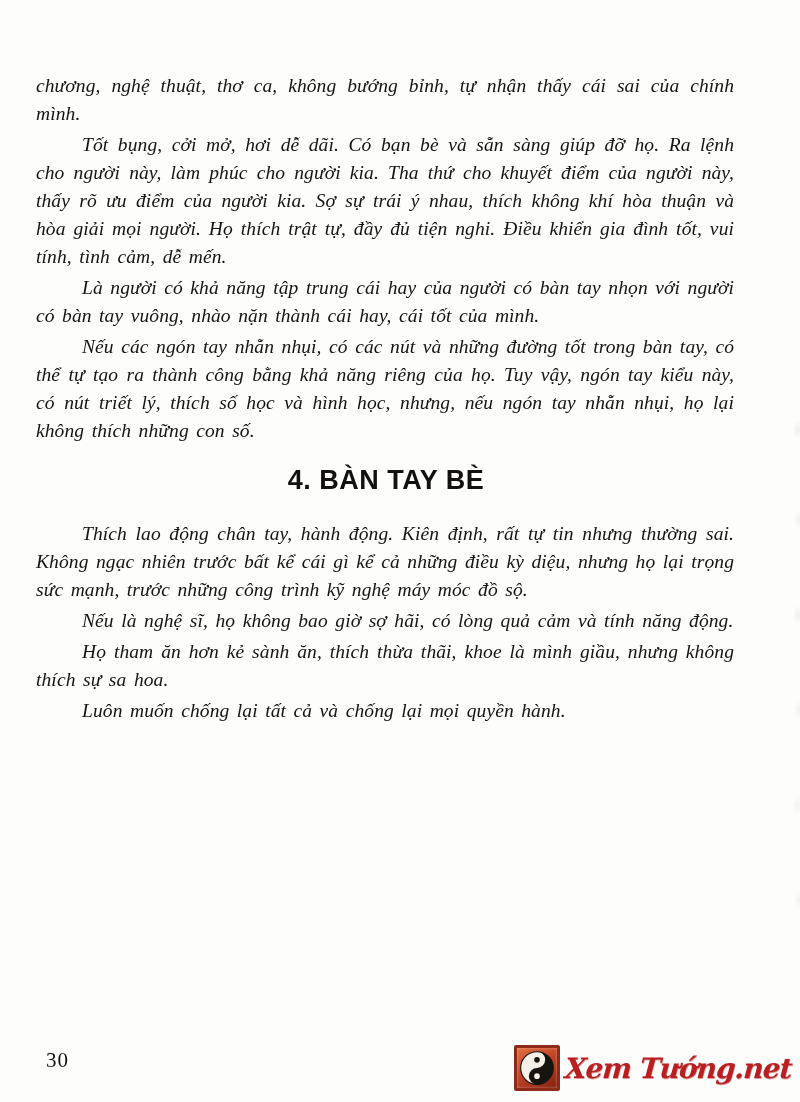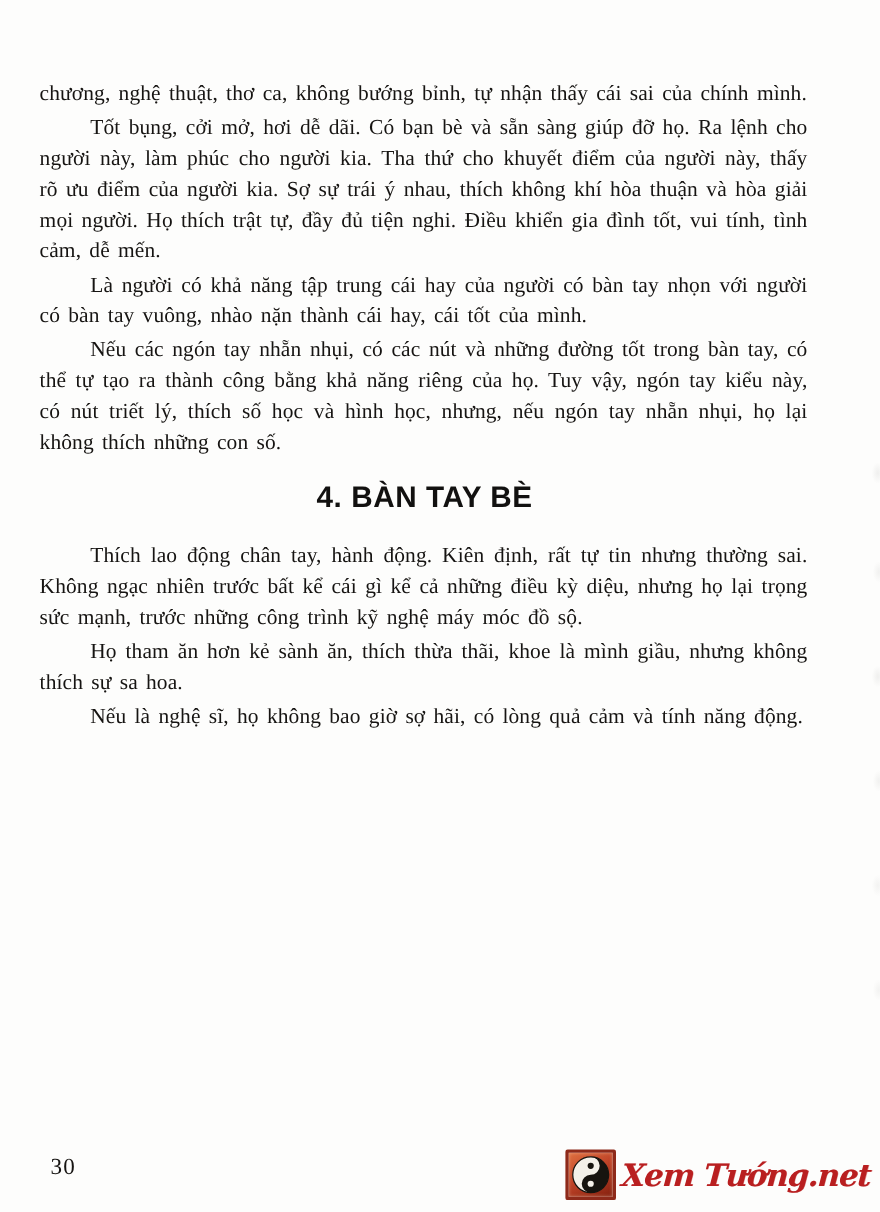--- a/index.html
+++ b/index.html
@@ -39,20 +39,21 @@
     width: 698px;
   }
   .para {
     margin: 0 0 3px 0;
     font-size: 19.5px;
     line-height: 28px;
     text-align: justify;
     text-indent: 46px;
     word-spacing: 2.5px;
     letter-spacing: 0.1px;
+    font-style: italic;
   }
   .para.continuation {
     text-indent: 0;
   }
   .section-heading {
     margin: 20px 0 24px 2px;
     font-family: "Liberation Sans", "DejaVu Sans", sans-serif;
     font-size: 27px;
     font-weight: 700;
     letter-spacing: 0.5px;
@@ -110,22 +111,23 @@
 
   <main class="text-block">
     <p class="para continuation">chương, nghệ thuật, thơ ca, không bướng bỉnh, tự nhận thấy cái sai của chính mình.</p>
     <p class="para">Tốt bụng, cởi mở, hơi dễ dãi. Có bạn bè và sẵn sàng giúp đỡ họ. Ra lệnh cho người này, làm phúc cho người kia. Tha thứ cho khuyết điểm của người này, thấy rõ ưu điểm của người kia. Sợ sự trái ý nhau, thích không khí hòa thuận và hòa giải mọi người. Họ thích trật tự, đầy đủ tiện nghi. Điều khiển gia đình tốt, vui tính, tình cảm, dễ mến.</p>
     <p class="para">Là người có khả năng tập trung cái hay của người có bàn tay nhọn với người có bàn tay vuông, nhào nặn thành cái hay, cái tốt của mình.</p>
     <p class="para">Nếu các ngón tay nhẵn nhụi, có các nút và những đường tốt trong bàn tay, có thể tự tạo ra thành công bằng khả năng riêng của họ. Tuy vậy, ngón tay kiểu này, có nút triết lý, thích số học và hình học, nhưng, nếu ngón tay nhẵn nhụi, họ lại không thích những con số.</p>
 
     <h2 class="section-heading">4. BÀN TAY BÈ</h2>
 
     <p class="para">Thích lao động chân tay, hành động. Kiên định, rất tự tin nhưng thường sai. Không ngạc nhiên trước bất kể cái gì kể cả những điều kỳ diệu, nhưng họ lại trọng sức mạnh, trước những công trình kỹ nghệ máy móc đồ sộ.</p>
+    <p class="para">Nếu là nghệ sĩ, họ không bao giờ sợ hãi, có lòng quả cảm và tính năng động.</p>
     <p class="para">Họ tham ăn hơn kẻ sành ăn, thích thừa thãi, khoe là mình giầu, nhưng không thích sự sa hoa.</p>
-    <p class="para">Nếu là nghệ sĩ, họ không bao giờ sợ hãi, có lòng quả cảm và tính năng động.</p>
+    <p class="para">Luôn muốn chống lại tất cả và chống lại mọi quyền hành.</p>
   </main>
 
   <span class="page-number">30</span>
 
   <a class="watermark">
     <span class="logo-square">
       <svg width="36" height="36" viewBox="0 0 64 64" aria-hidden="true">
         <circle cx="32" cy="32" r="29" fill="#f4f1e9"></circle>
         <path d="M32,3 a29,29 0 0,1 0,58 a14.5,14.5 0 0,1 0,-29 a14.5,14.5 0 0,0 0,-29 z" fill="#17140f"></path>
         <circle cx="32" cy="17.5" r="5" fill="#17140f"></circle>

